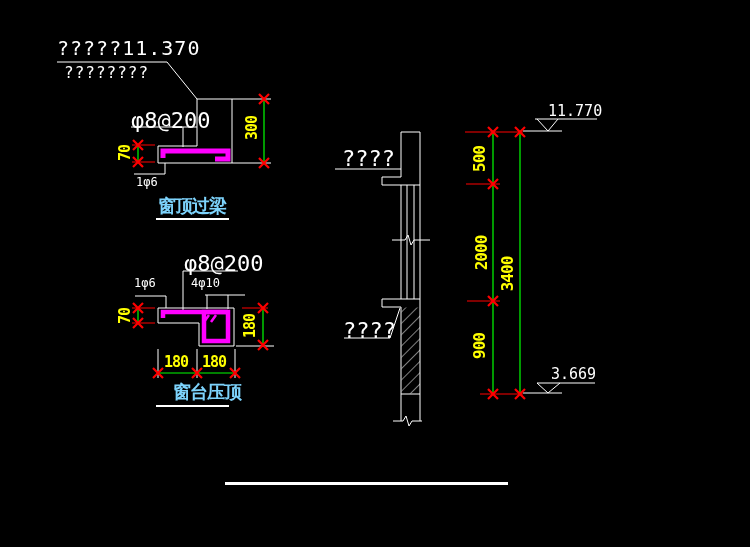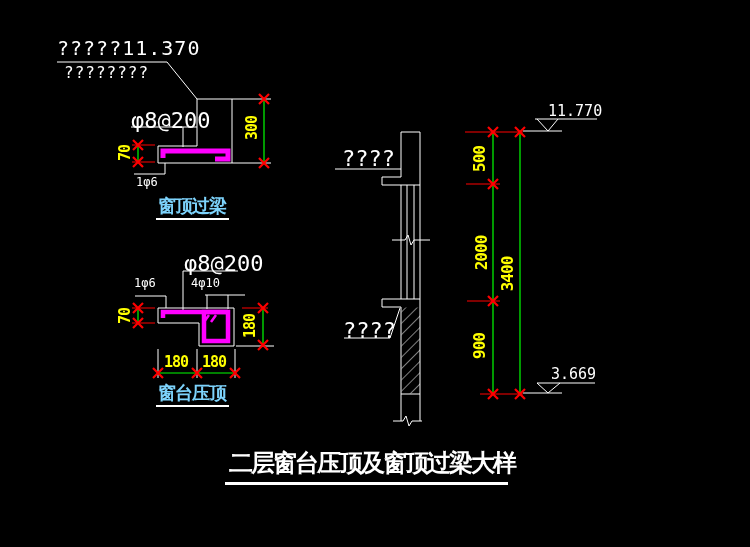--- a/index.html
+++ b/index.html
@@ -113,31 +113,30 @@
   <div class="txt mono note2" style="left:64px;top:65px;">????????</div>
   <div class="txt mono lbl" style="left:131px;top:110px;">φ8@200</div>
   <div class="txt mono lbl-s" style="left:136px;top:176px;">1φ6</div>
   <div class="txt cjk-title" style="left:158px;top:197px;">窗顶过梁</div>
   <div class="txt dim dimrot" style="left:125px;top:153px;">70</div>
   <div class="txt dim dimrot" style="left:252px;top:128px;">300</div>
 
   <div class="txt mono lbl" style="left:184px;top:253px;">φ8@200</div>
   <div class="txt mono lbl-s" style="left:134px;top:277px;">1φ6</div>
   <div class="txt mono lbl-s" style="left:191px;top:277px;">4φ10</div>
-  <div class="txt cjk-title" style="left:158px;top:384px;">窗台压顶</div>
+  <div class="txt cjk-title" style="left:173px;top:384px;font-family:Liberation Mono, monospace;">窗台压顶</div>
   <div class="txt dim dimrot" style="left:125px;top:316px;">70</div>
   <div class="txt dim dimrot" style="left:250px;top:326px;">180</div>
   <div class="txt dim dimh" style="left:176px;top:362px;">180</div>
   <div class="txt dim dimh" style="left:214px;top:362px;">180</div>
 
   <div class="txt mono lbl" style="left:342px;top:148px;">????</div>
   <div class="txt mono lbl" style="left:343px;top:320px;">????</div>
   <div class="txt mono elev" style="left:548px;top:104px;">11.770</div>
   <div class="txt mono elev" style="left:551px;top:367px;">3.669</div>
   <div class="txt dim dimrot" style="left:480px;top:159px;font-size:16px;">500</div>
   <div class="txt dim dimrot" style="left:482px;top:253px;font-size:16px;">2000</div>
   <div class="txt dim dimrot" style="left:480px;top:346px;font-size:16px;">900</div>
   <div class="txt dim dimrot" style="left:508px;top:274px;font-size:16px;">3400</div>
 
-  <div class="txt caption" style="left:229px;top:451px;">二层窗台压顶及窗顶过梁大样</div>
   <div class="underline-bar" style="left:225px;top:482px;width:283px;height:3px;"></div>
 
 </div>
 
 </body></html>

